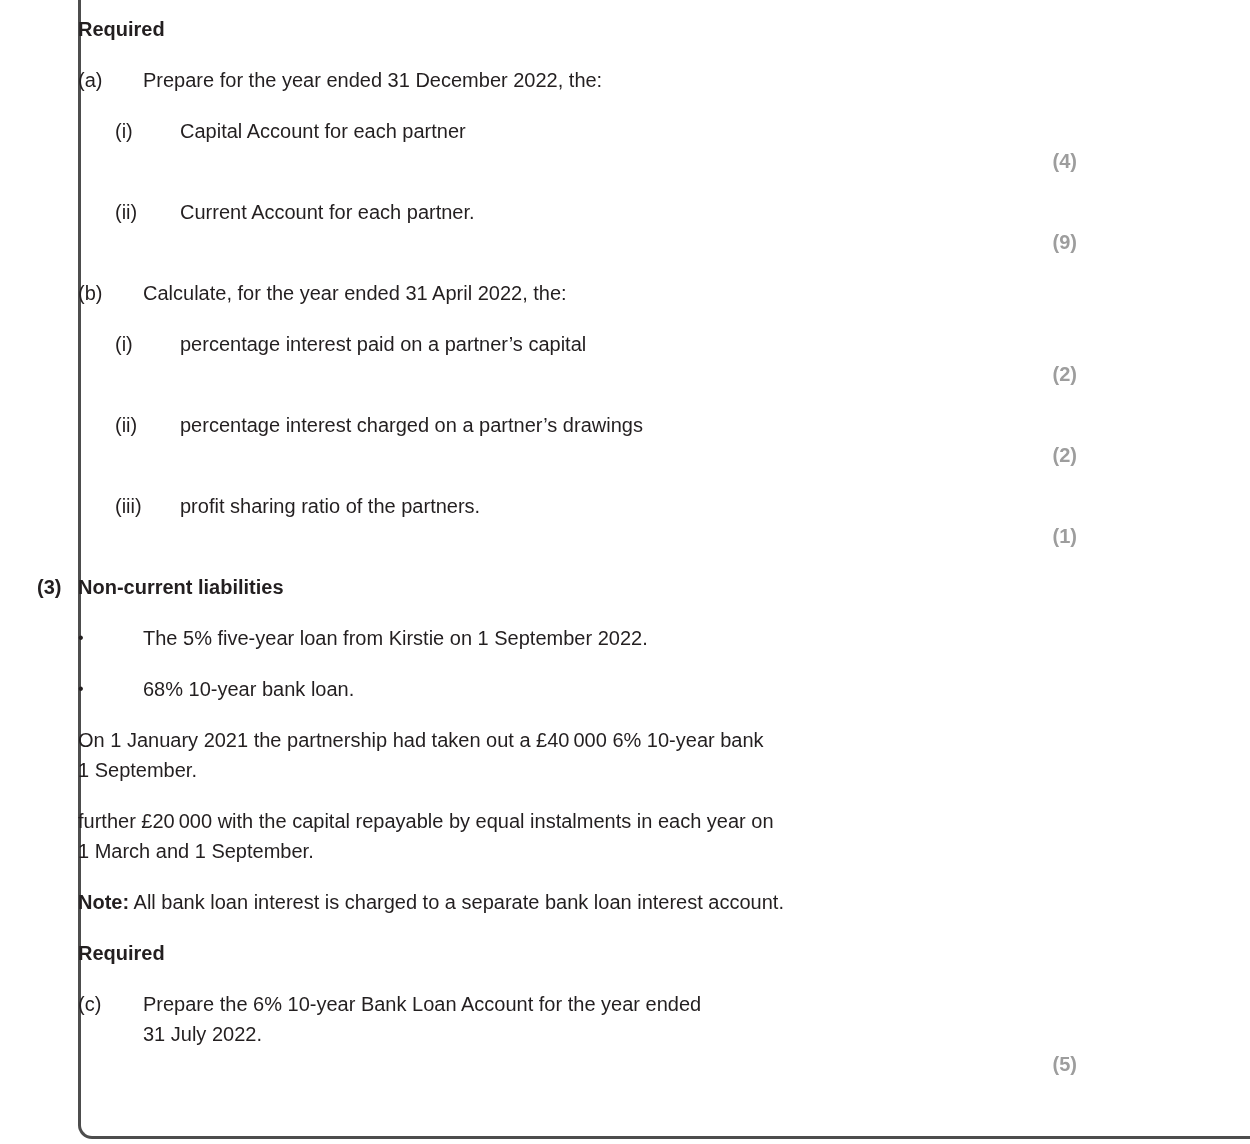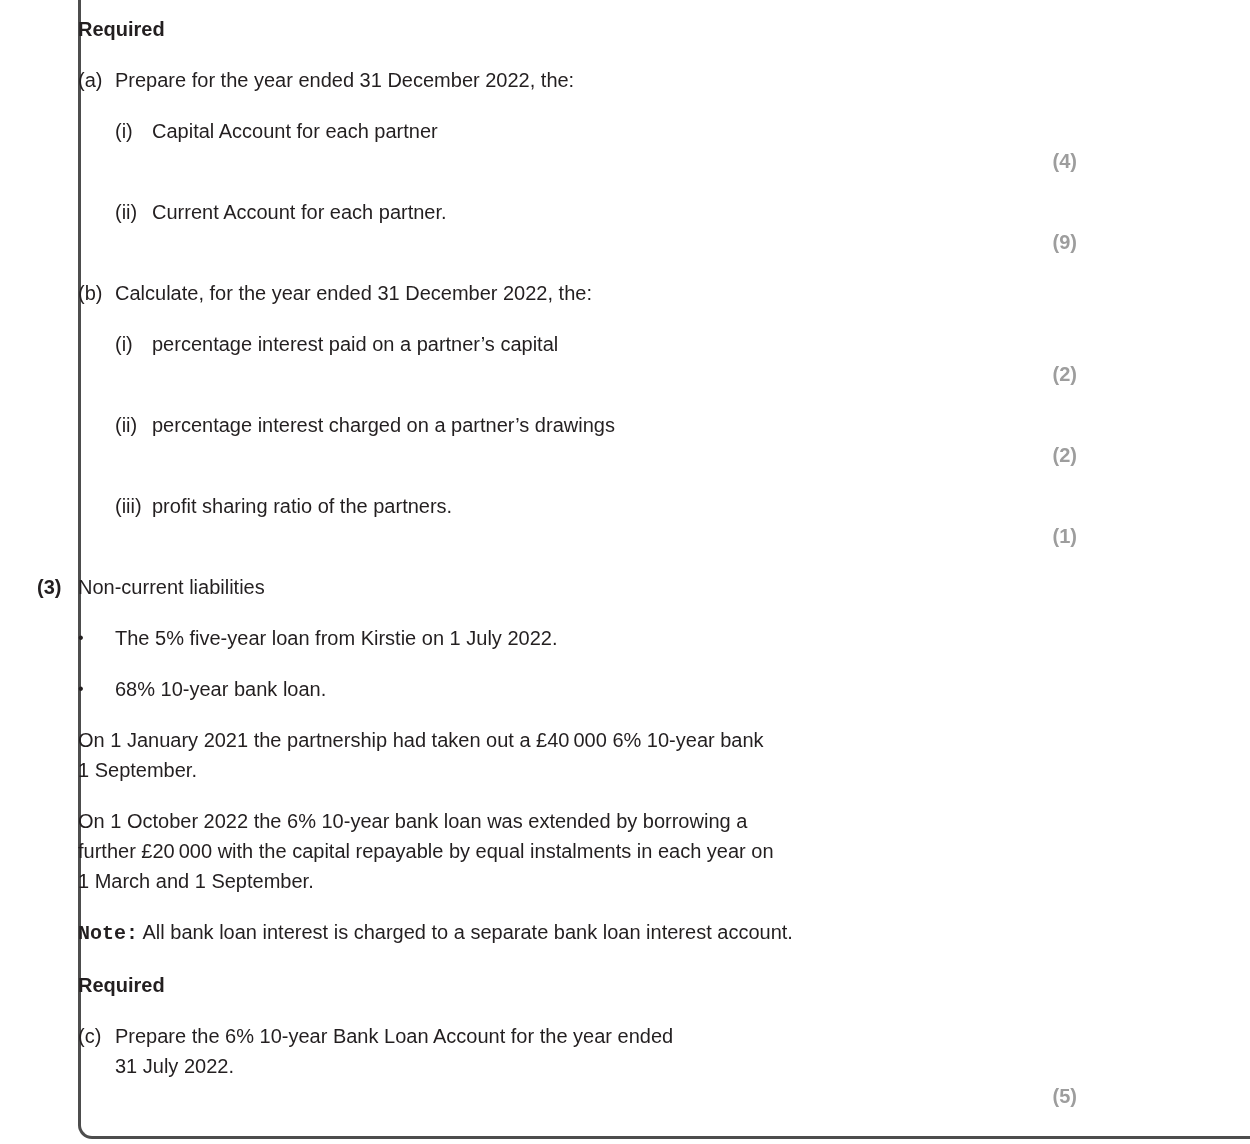--- a/index.html
+++ b/index.html
@@ -49,20 +49,21 @@
   }
   .part-row {
     display: flex;
     align-items: flex-start;
   }
   .part-label {
     flex: 0 0 37px;
   }
   .part-text {
     flex: 1 1 auto;
+    margin-left: 28px;
   }
   .sub-row {
     display: flex;
     align-items: flex-start;
     margin-left: 37px;
   }
   .sub-label {
     flex: 0 0 37px;
   }
   .marks {
@@ -74,36 +75,35 @@
   .section-row {
     display: flex;
     align-items: flex-start;
     margin-left: -41px;
   }
   .section-label {
     flex: 0 0 41px;
     font-weight: bold;
   }
   .section-heading {
-    font-weight: normal;
+    font-weight: bold;
   }
   .bullet-row {
     display: flex;
     align-items: flex-start;
   }
   .bullet-glyph {
     flex: 0 0 37px;
     font-size: 16px;
   }
   .para {
     max-width: 870px;
   }
   .note-label {
     font-weight: bold;
-    font-family: Liberation Mono, monospace;
   }
 </style>
 </head>
 <body>
 
 <div class="page">
   <div class="border-frame"></div>
 
   <div class="content">
 
@@ -121,21 +121,21 @@
     <div class="marks">(4)</div>
 
     <div class="sub-row block">
       <span class="sub-label">(ii)</span>
       <span class="part-text">Current Account for each partner.</span>
     </div>
     <div class="marks">(9)</div>
 
     <div class="part-row block">
       <span class="part-label">(b)</span>
-      <span class="part-text">Calculate, for the year ended 31 December 2022, the:</span>
+      <span class="part-text">Calculate, for the year ended 31 April 2022, the:</span>
     </div>
 
     <div class="sub-row block">
       <span class="sub-label">(i)</span>
       <span class="part-text">percentage interest paid on a partner’s capital</span>
     </div>
     <div class="marks">(2)</div>
 
     <div class="sub-row block">
       <span class="sub-label">(ii)</span>
@@ -149,35 +149,34 @@
     </div>
     <div class="marks">(1)</div>
 
     <div class="section-row block">
       <span class="section-label">(3)</span>
       <span class="section-heading">Non-current liabilities</span>
     </div>
 
     <div class="bullet-row block">
       <span class="bullet-glyph">•</span>
-      <span class="part-text">The 5% five-year loan from Kirstie on 1 July 2022.</span>
+      <span class="part-text">The 5% five-year loan from Kirstie on 1 September 2022.</span>
     </div>
 
     <div class="bullet-row block">
       <span class="bullet-glyph">•</span>
       <span class="part-text">68% 10-year bank loan.</span>
     </div>
 
     <div class="para block">
       <div>On 1 January 2021 the partnership had taken out a £40 000 6% 10-year bank</div>
       <div>1 September.</div>
     </div>
 
     <div class="para block">
-      <div>On 1 October 2022 the 6% 10-year bank loan was extended by borrowing a</div>
       <div>further £20 000 with the capital repayable by equal instalments in each year on</div>
       <div>1 March and 1 September.</div>
     </div>
 
     <div class="para block">
       <span class="note-label">Note:</span><span> All bank loan interest is charged to a separate bank loan interest account.</span>
     </div>
 
     <div class="heading-bold block">Required</div>
 

